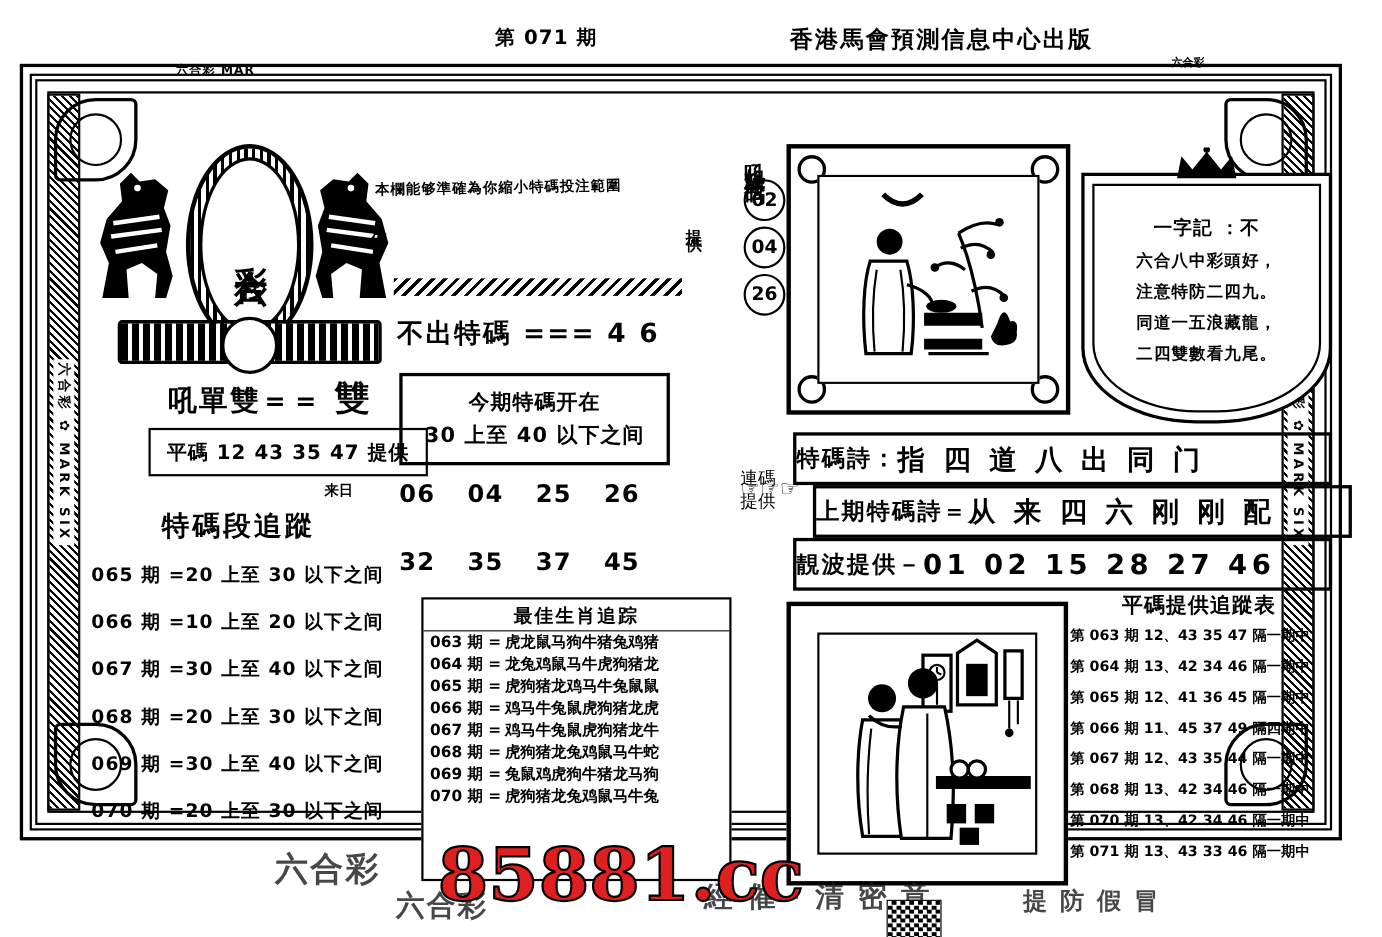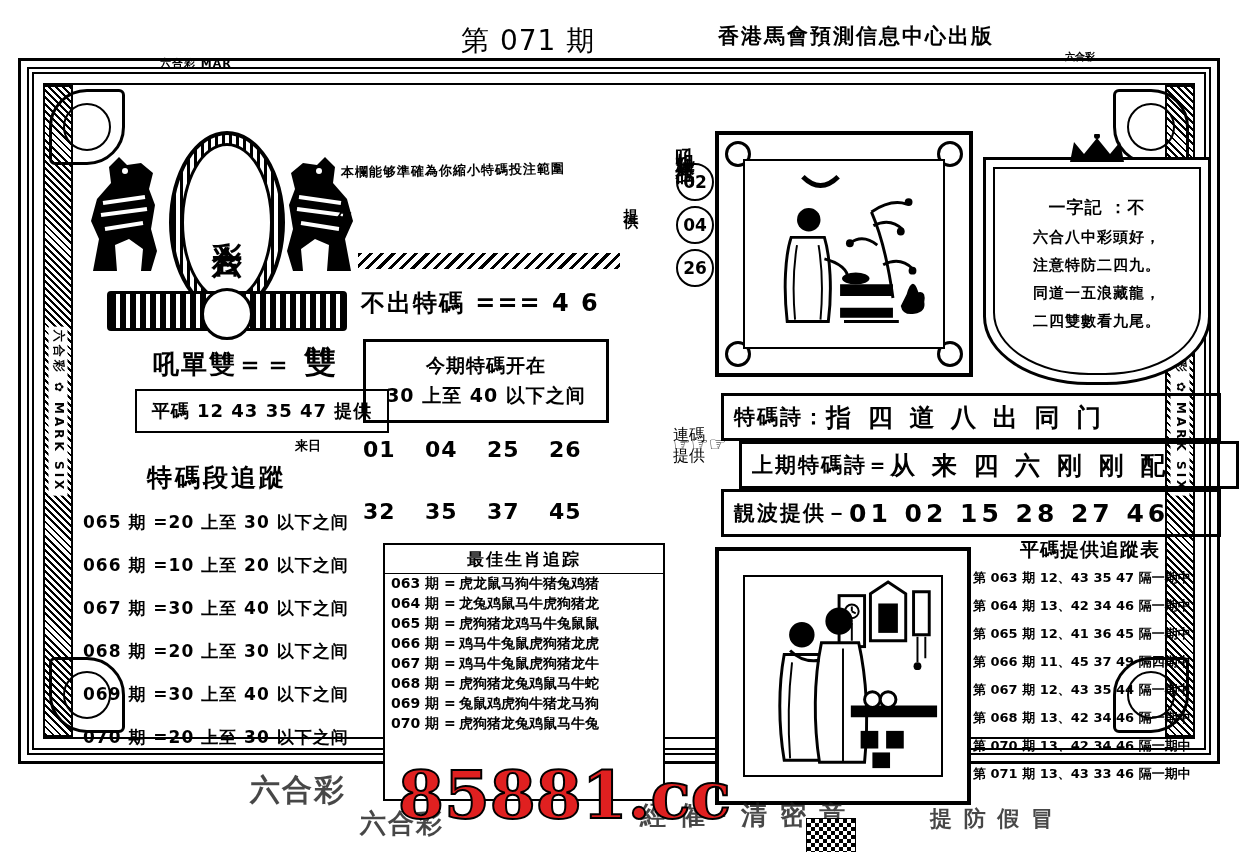--- a/index.html
+++ b/index.html
@@ -5,21 +5,21 @@
   html,body{margin:0;padding:0;}
   body{
     width:1256px;height:852px;position:relative;overflow:hidden;
     background:#ffffff;
     font-family:"DejaVu Sans","Liberation Sans",sans-serif;
     color:#000;
   }
   .page{position:absolute;inset:0;}
 
   
-  .top-period{position:absolute;left:450px;top:22px;font-size:28px;font-weight:normal;letter-spacing:1px;margin-left:11px;}
+  .top-period{position:absolute;left:450px;top:22px;font-size:18px;font-weight:bold;letter-spacing:1px;}
   .top-pub{position:absolute;left:718px;top:22px;font-size:21px;font-weight:bold;letter-spacing:2px;
     font-family:"DejaVu Serif","Liberation Serif",serif;}
   .top-mar{position:absolute;left:160px;top:56px;font-size:11px;font-weight:bold;letter-spacing:1px;}
   .top-right-mark{position:absolute;left:1065px;top:50px;font-size:10px;font-weight:bold;}
 
   
   .frame{
     position:absolute;left:18px;top:58px;width:1196px;height:700px;
     border:3px solid #000;
   }
@@ -121,21 +121,21 @@
   
   .shield{position:absolute;left:910px;top:16px;width:222px;height:222px;border:3px solid #000;
     border-radius:0 0 46% 46%/0 0 30% 30%;background:#fff;}
   .shield:before{content:"";position:absolute;inset:7px;border:2px solid #000;border-radius:0 0 46% 46%/0 0 30% 30%;}
   .crown{position:absolute;left:50%;top:-26px;transform:translateX(-50%);}
   .shield-txt{position:absolute;left:14px;top:36px;right:14px;text-align:center;}
   .shield-txt div{font-size:15px;font-weight:bold;letter-spacing:1px;margin-bottom:9px;white-space:nowrap;}
   .shield-txt .first{font-size:17px;}
 
   
-  .pbox{position:absolute;border:3px solid #000;display:flex;align-items:center;padding-left:10px;}
+  .pbox{position:absolute;border:3px solid #000;display:flex;align-items:center;}
   .pbox span{font-size:21px;font-weight:bold;letter-spacing:2px;white-space:nowrap;}
   .pbox .big{font-size:25px;letter-spacing:4px;}
   .pb1{left:648px;top:252px;width:484px;height:42px;}
   .pb2{left:648px;top:300px;width:484px;height:42px;margin-left:18px;}
   .pb3{left:648px;top:348px;width:484px;height:42px;}
 
   
   .pic2{position:absolute;left:642px;top:406px;width:248px;height:250px;border:4px solid #000;background:#fff;}
   .pic2-inner{position:absolute;inset:24px;border:2px solid #000;overflow:hidden;}
 
@@ -233,21 +233,21 @@
       <div class="tigong-r">提供</div>
       <div class="zigzag"></div>
       <div class="nochu">不出特碼 ===   4   6</div>
 
       <div class="jinqi-box">
         <div class="l1">今期特碼开在</div>
         <div class="l2">30 上至 40 以下之间</div>
       </div>
 
       <div class="num-row nr1">
-        <span>01</span><span>04</span><span>25</span><span>26</span>
+        <span>06</span><span>04</span><span>25</span><span>26</span>
       </div>
       <div class="num-row nr2">
         <span>32</span><span>35</span><span>37</span><span>45</span>
       </div>
 
       <div class="zbox">
         <div class="zbox-title">最佳生肖追踪</div>
         <div class="zrow">
           <span class="p">063 期 =</span><span>虎龙鼠马狗牛猪兔鸡猪</span>
         </div>

